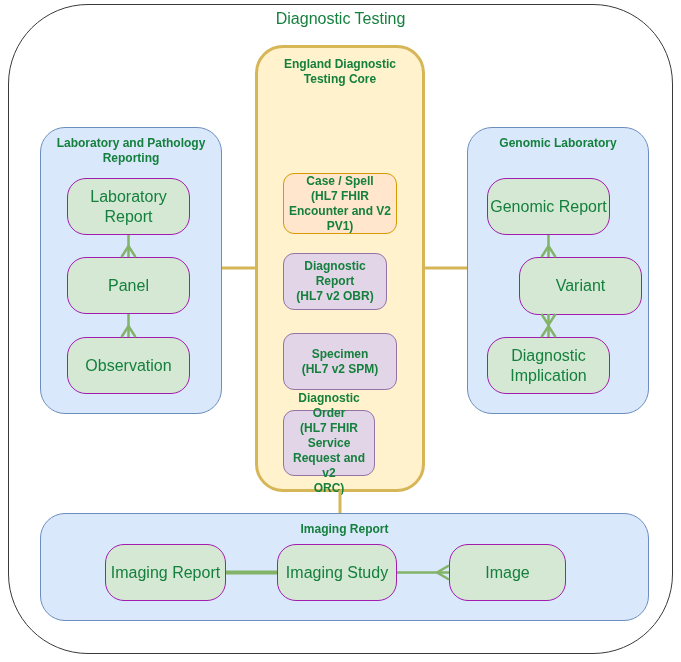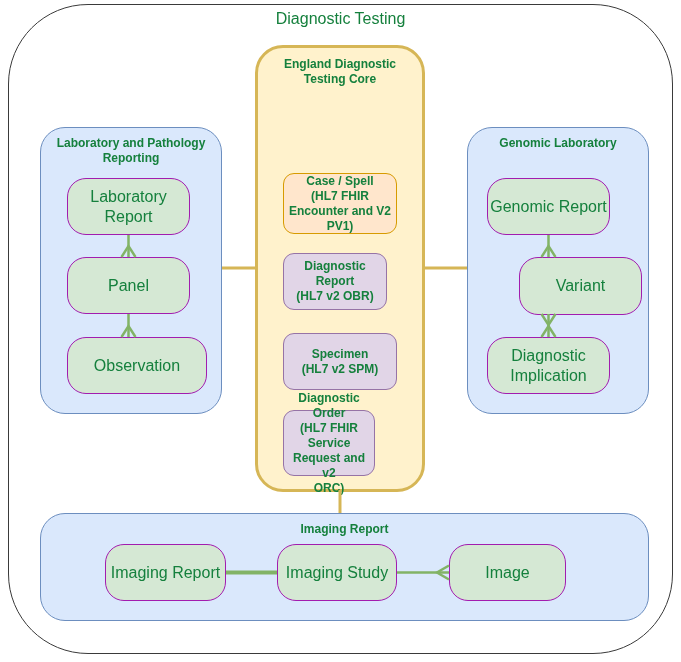--- a/index.html
+++ b/index.html
@@ -41,21 +41,21 @@
   .cnode{
     position:absolute;z-index:2;box-sizing:border-box;border-radius:11px;
     display:flex;align-items:center;justify-content:center;text-align:center;
     font-size:12px;font-weight:bold;line-height:1.25;white-space:pre-line;padding:2px;
   }
   .cnode.orange{background:#ffe6cc;border:1px solid #d79b00;}
   .cnode.purple{background:#e1d5e7;border:1px solid #9673a6;}
   
   #n-lab-report{left:67px;top:178px;width:123px;height:57px;}
   #n-panel{left:67px;top:257px;width:123px;height:57px;}
-  #n-observation{left:67px;top:337px;width:140px;height:57px;}
+  #n-observation{left:67px;top:337px;width:123px;height:57px;}
   
   #n-genomic-report{left:487px;top:178px;width:123px;height:57px;}
   #n-variant{left:487px;top:257px;width:123px;height:58px;margin-left:32px;}
   #n-diag-implication{left:487px;top:337px;width:123px;height:57px;}
   
   #n-imaging-report{left:105px;top:544px;width:121px;height:57px;}
   #n-imaging-study{left:277px;top:544px;width:120px;height:57px;}
   #n-image{left:449px;top:544px;width:117px;height:57px;}
   
   #n-patient{left:283px;top:95px;width:114px;height:57px;}

